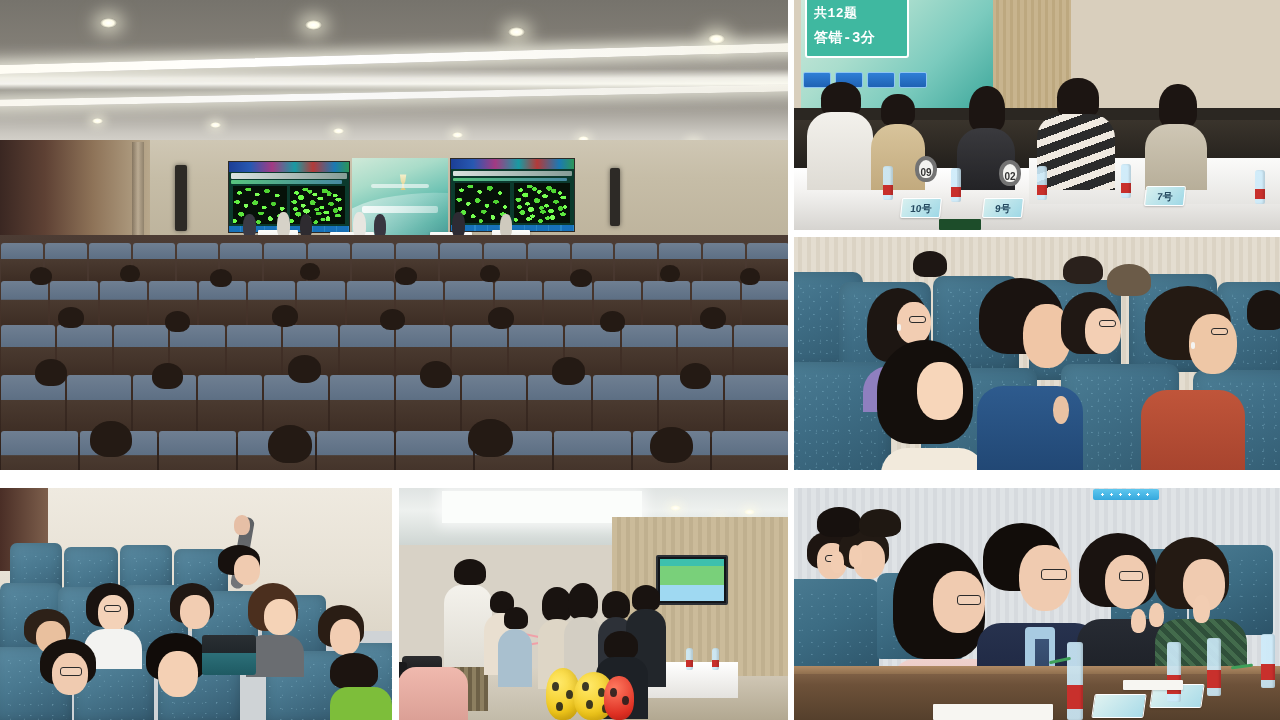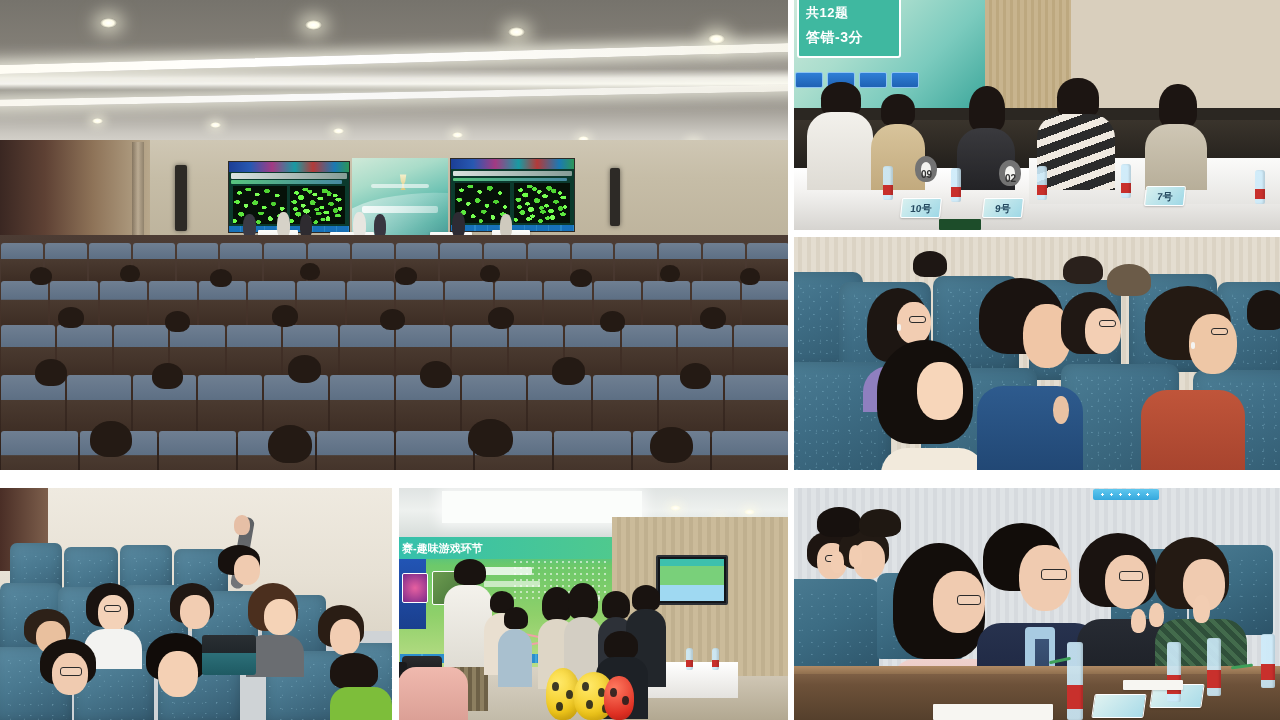--- a/index.html
+++ b/index.html
@@ -97,22 +97,22 @@
 
   .seating { position:absolute; left:0; top:235px; width:100%; height:235px;
     background:linear-gradient(180deg,#4c3c34 0%,#443229 35%,#3a2a22 70%,#2e211b 100%); }
   .row { position:absolute; width:100%; display:flex; }
   .seat { flex:1; margin:0 1px; border-radius:3px 3px 0 0;
     background:linear-gradient(180deg,#6f7f92 0%,#5d6f84 40%,#4a3a30 41%,#3c2c23 100%); }
   .head { position:absolute; border-radius:50% 50% 42% 42%; background:#241a14; }
 
   
   #p-contestants { left:793px; top:0; width:487px; height:230px; background:#d9cfbd; }
-  .cp-screen { position:absolute; left:0; top:0; width:192px; height:108px;
-    background:linear-gradient(135deg,#cfe9db 0%,#a9ddcd 35%,#7ccbbe 65%,#3da79b 100%); overflow:hidden;}
+  .cp-screen { position:absolute; left:8px; top:0; width:192px; height:108px;
+    background:linear-gradient(135deg,#cfe9db 0%,#a9ddcd 35%,#7ccbbe 65%,#3da79b 100%); overflow:hidden;font-family:Liberation Mono, monospace;}
   .cp-card { position:absolute; left:4px; top:-4px; width:104px; height:62px;
     background:#3fb8a0; border:2px solid #ffffff; border-radius:3px; }
   .cp-card span { display:block; color:#ffffff; font-weight:bold; letter-spacing:.5px; }
   .cp-l1 { font-size:13px; margin:6px 0 0 7px; }
   .cp-l2 { font-size:14px; margin:7px 0 0 7px; }
   .cp-chiplist { position:absolute; left:2px; top:72px; display:flex; gap:4px; }
   .cp-chip { width:28px; height:16px; background:linear-gradient(180deg,#2f7fd6,#1f62b4);
     border:1px solid #8fc6f2; border-radius:2px; }
   .cp-door { position:absolute; left:192px; top:0; width:86px; height:120px;
     background:repeating-linear-gradient(90deg,#c8b48e 0 4px,#bda87f 4px 7px); }
@@ -130,21 +130,21 @@
   .cp-table2 { position:absolute; left:236px; bottom:26px; width:251px; height:46px;
     background:linear-gradient(180deg,#fbfbfa,#e6e5e2); }
   .cp-person { position:absolute; bottom:40px; }
   .cp-person .hair { position:absolute; left:0; top:0; border-radius:48% 48% 30% 30%; background:#1c1512; }
   .cp-person .body { position:absolute; bottom:0; border-radius:24px 24px 0 0; }
   .placard { position:absolute; bottom:12px; width:40px; height:20px; border-radius:2px;
     background:linear-gradient(135deg,#d8f0ef,#9fd8e6); border:1px solid #ffffff;
     color:#24485e; font-size:10px; font-weight:bold; text-align:center; line-height:20px;
     transform:skewX(-6deg); box-shadow:0 1px 2px rgba(0,0,0,.2); }
   .numtag { position:absolute; width:22px; height:26px; border-radius:50% 50% 45% 45%;
-    background:#f3f3f0; border:6px solid #737373; color:#333; font-size:10px; font-weight:bold;
+    background:#f3f3f0; border:4px solid #737373; color:#333; font-size:10px; font-weight:bold;
     text-align:center; line-height:26px; }
   .bottle { position:absolute; width:10px; height:34px; border-radius:3px 3px 2px 2px;
     background:linear-gradient(180deg,rgba(205,235,250,.9) 0 55%,#c8302c 55% 86%,rgba(205,235,250,.9) 86% 100%);
     box-shadow:inset -2px 0 2px rgba(0,0,0,.12); }
   .cp-greenbar { position:absolute; left:146px; bottom:0; width:42px; height:11px;
     background:#1d4d2a; border-radius:1px; }
 
   
   #p-audience { left:793px; top:236px; width:487px; height:245px; background:#cfd8df; }
   .aud-wall { position:absolute; left:0; top:0; width:100%; height:100%;
@@ -621,33 +621,20 @@
   </div>
 
   <div class="photo" id="p-game">
     <div class="gm-ceiling">
       <div class="gm-panel"></div>
       <div class="downlight dl-sm" style="left:272px;top:18px"></div>
       <div class="downlight dl-sm" style="left:316px;top:30px"></div>
       <div class="downlight dl-sm" style="left:346px;top:22px"></div>
     </div>
     <div class="gm-wall"></div>
-    <div class="gm-screen">
-      <div class="gm-screen-top">
-        <span>赛-趣味游戏环节</span>
-      </div>
-      <div class="gm-dots"></div>
-      <div class="gm-bluecard"></div>
-      <div class="gm-thumb" style="left:34px;top:34px;width:44px;height:34px;background:linear-gradient(135deg,#6c9b50,#3f6d34)"></div>
-      <div class="gm-thumb" style="left:4px;top:36px;width:26px;height:30px;background:radial-gradient(circle,#e760a0,#7a2a8a)"></div>
-      <div style="position:absolute;left:86px;top:30px;width:48px;height:8px;background:rgba(255,255,255,.8);border-radius:1px"></div>
-      <div style="position:absolute;left:86px;top:44px;width:56px;height:6px;background:rgba(255,255,255,.6);border-radius:1px"></div>
-      <div style="position:absolute;left:150px;top:58px;width:52px;height:6px;background:rgba(255,255,255,.55);border-radius:1px"></div>
-      <div style="position:absolute;left:2px;bottom:4px;width:208px;height:9px;background:repeating-linear-gradient(90deg,#1e86d6 0 10%,#35a0e6 10% 11%);opacity:.9"></div>
-    </div>
     <div class="gm-tv">
       <div class="gm-tv-in"></div>
     </div>
     <div class="gm-stage"></div>
     <div class="gm-table"></div>
     <div class="bottle" style="left:252px;bottom:50px;height:22px;width:7px"></div>
     <div class="bottle" style="left:288px;bottom:50px;height:22px;width:7px"></div>
     <div class="bottle" style="left:314px;bottom:50px;height:22px;width:7px"></div>
     <div class="gm-floor"></div>
 

